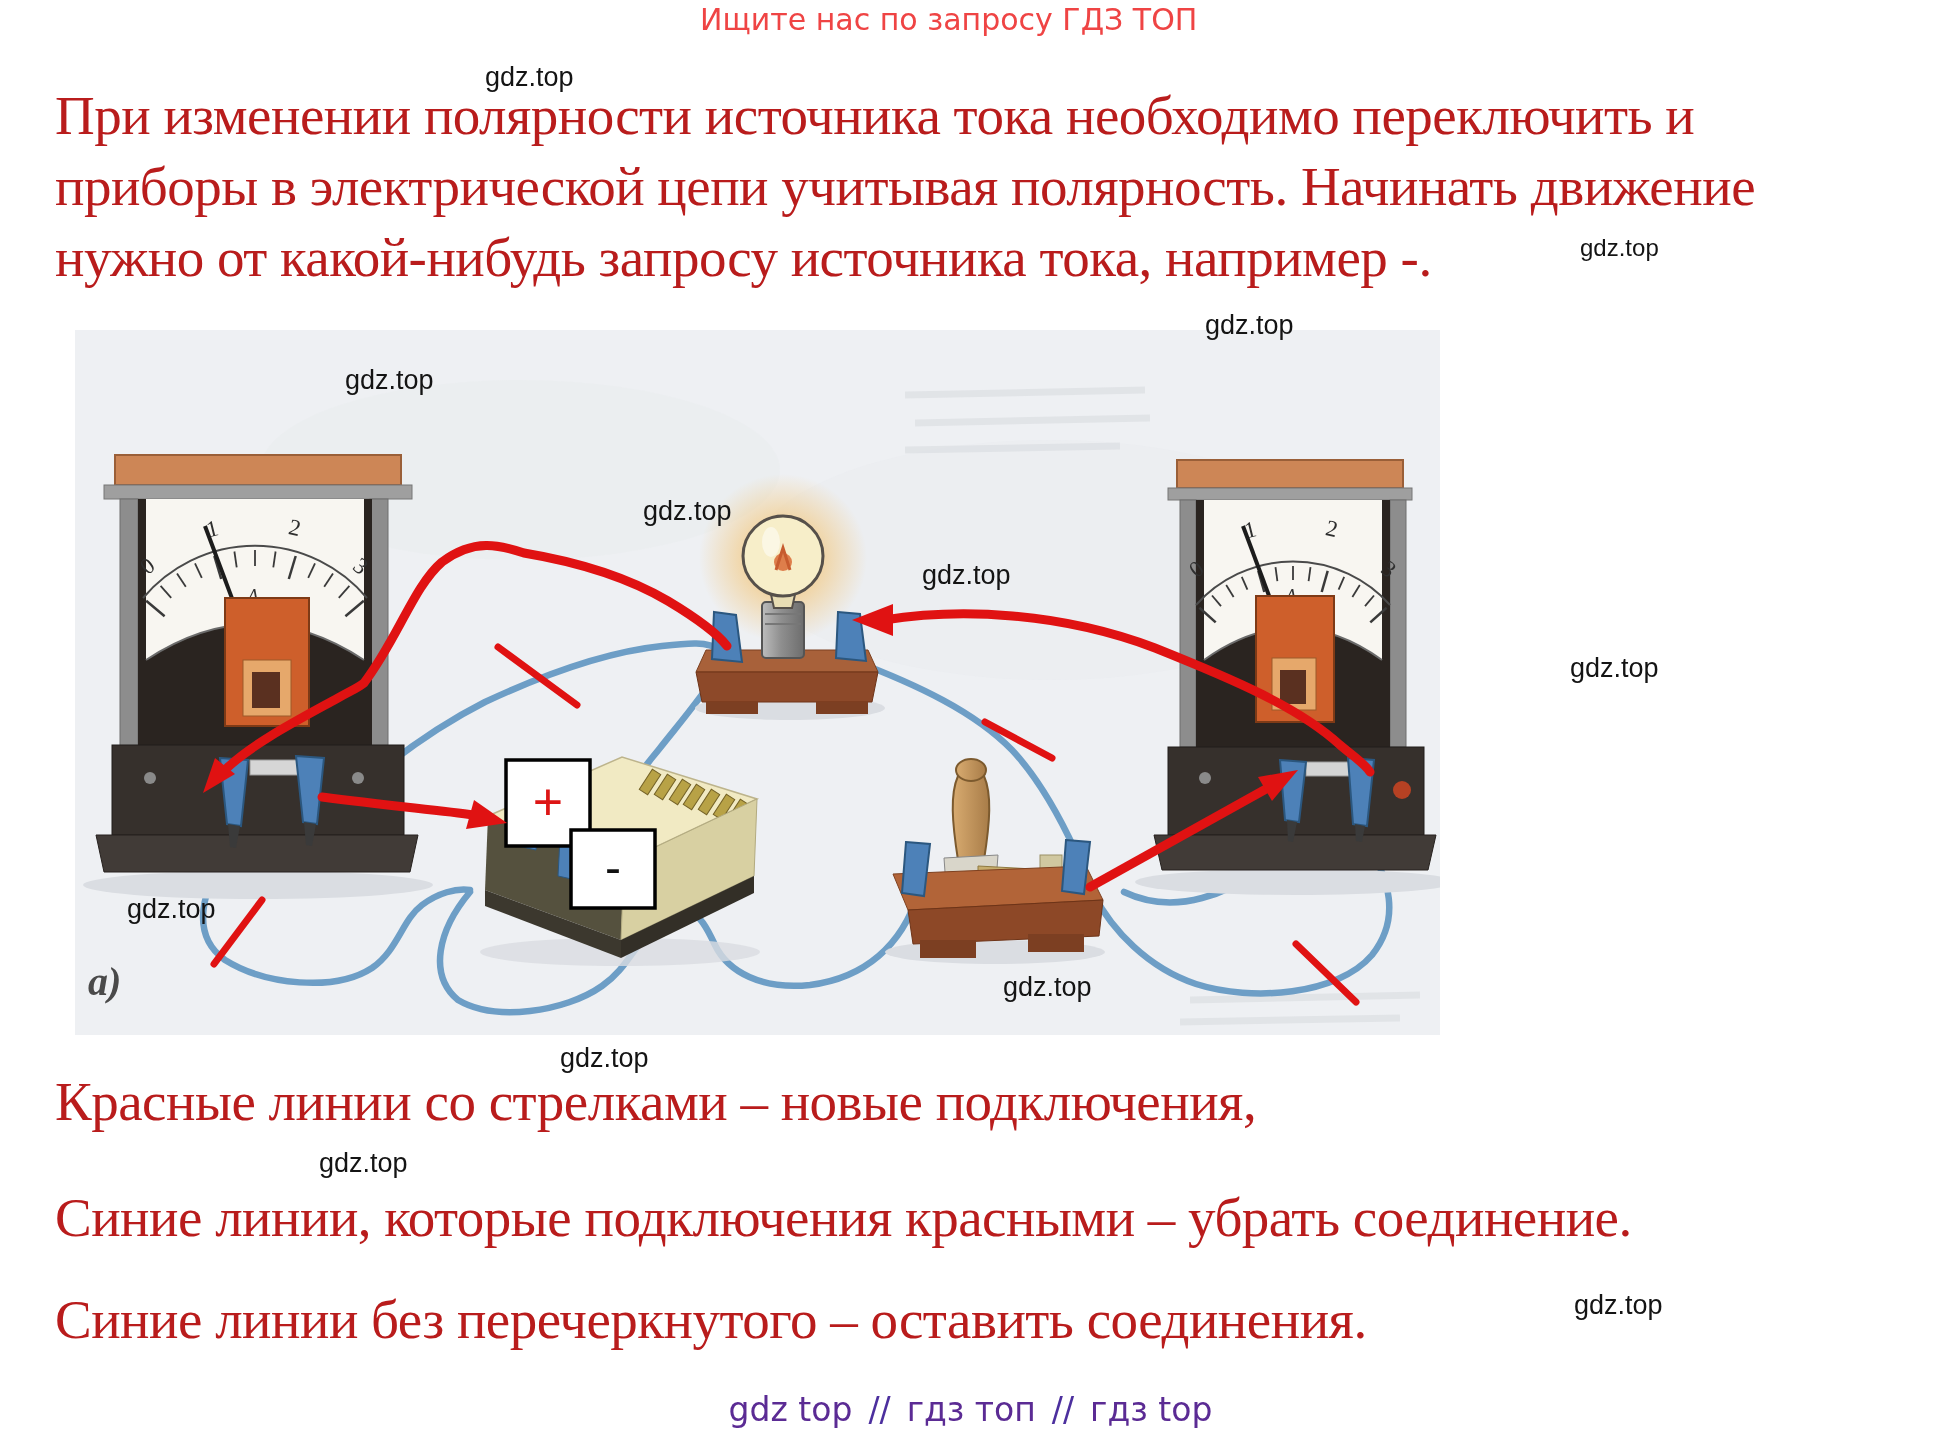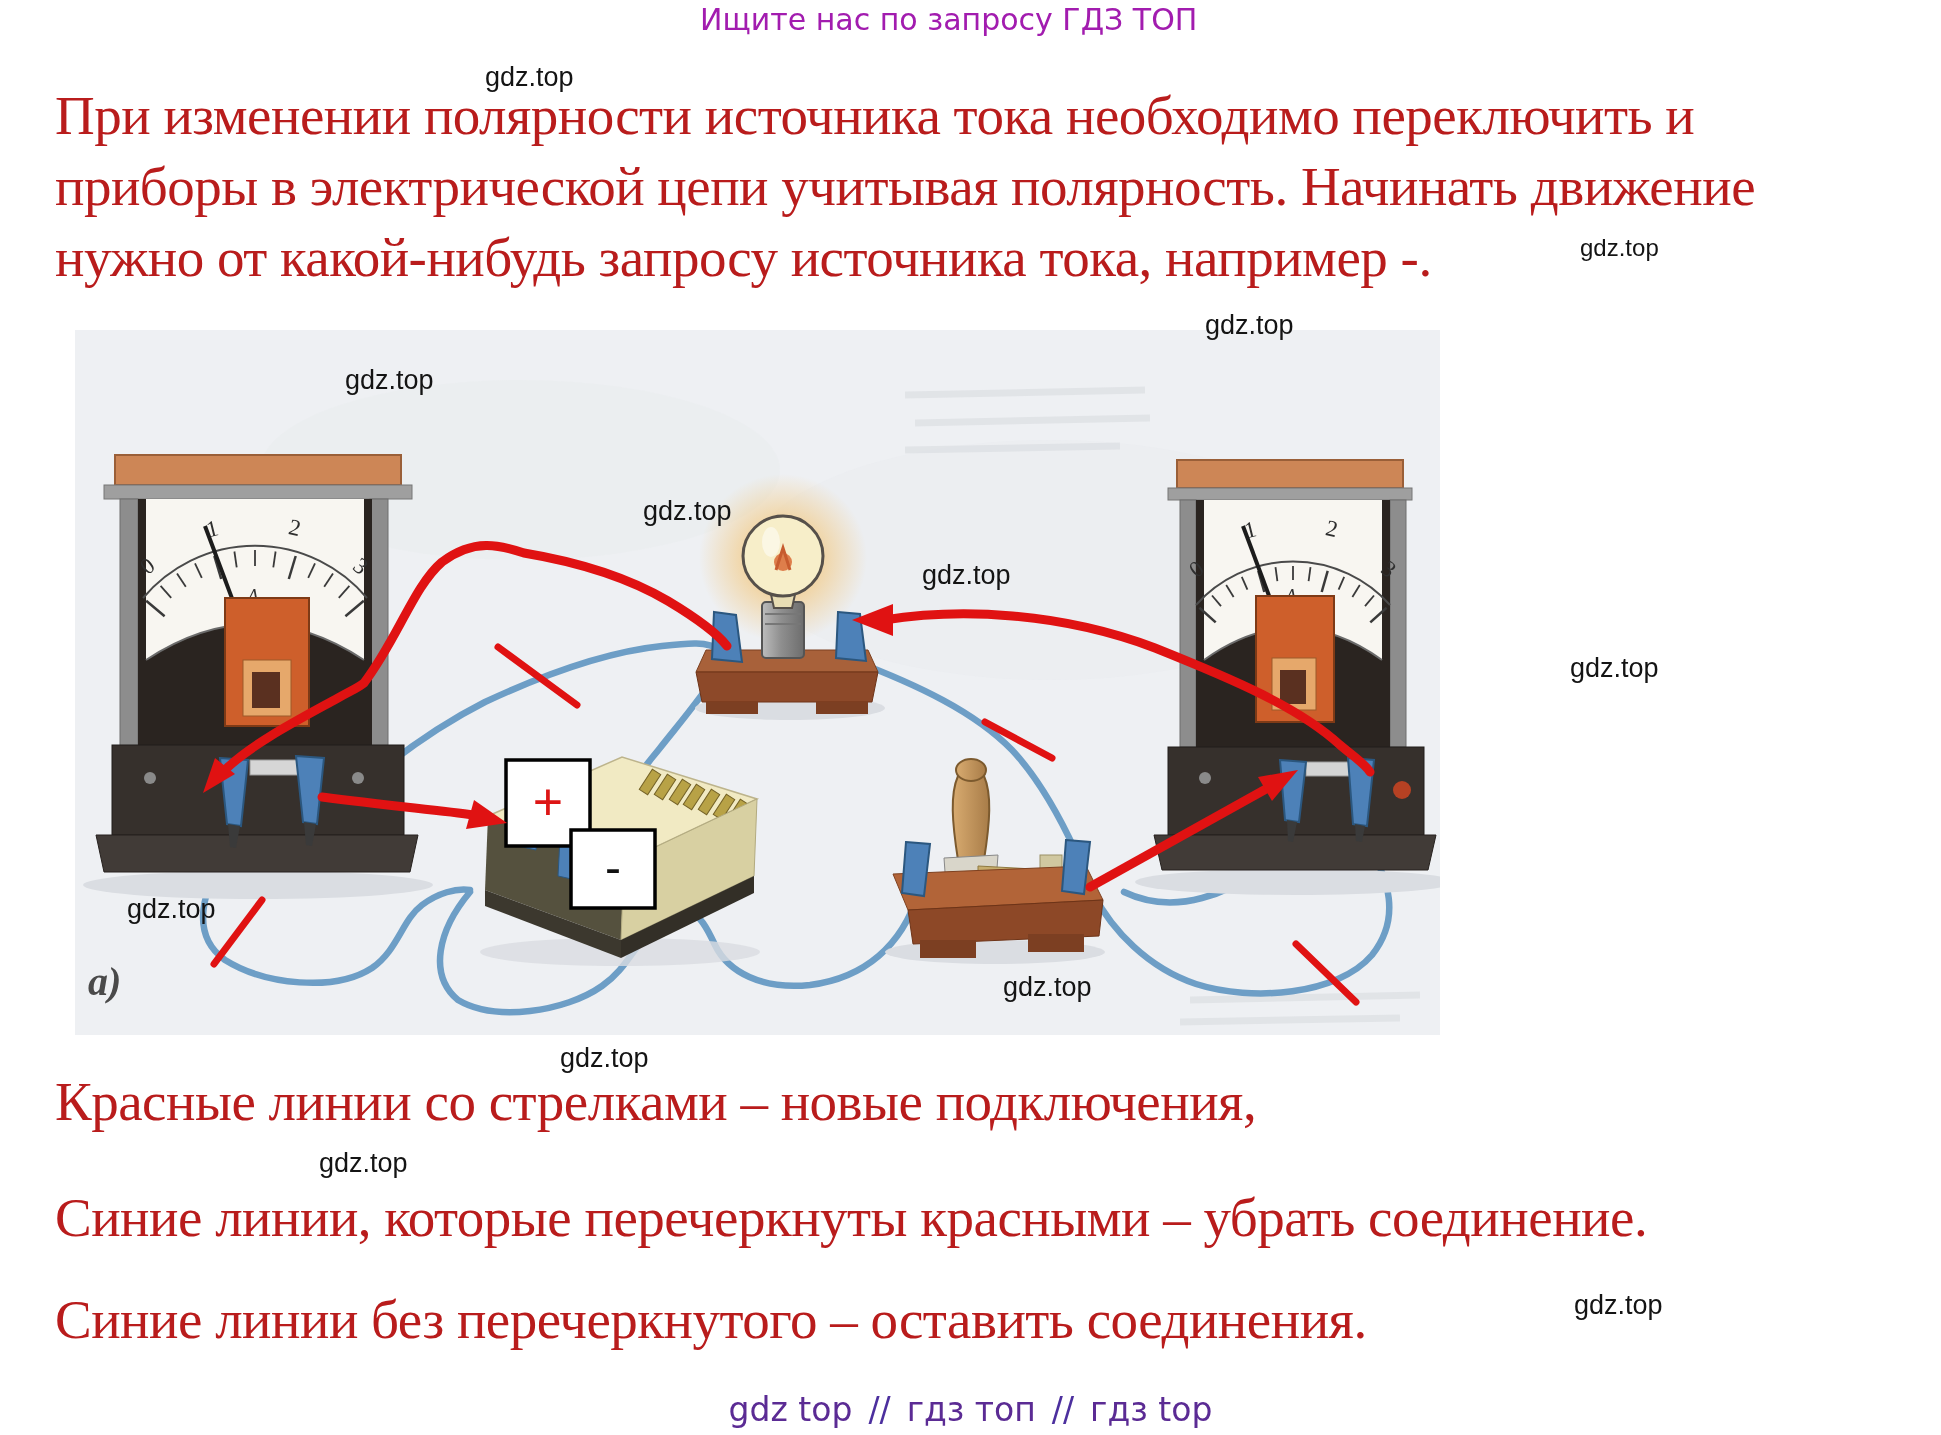--- a/index.html
+++ b/index.html
@@ -1,19 +1,19 @@
 <!DOCTYPE html>
 <html><head>
 <meta charset="utf-8">
 <style>
   html,body{margin:0;padding:0;}
   body{width:1941px;height:1435px;position:relative;background:#ffffff;overflow:hidden;
        font-family:"Liberation Sans",sans-serif;}
   .promo{position:absolute;left:700px;top:2px;font-family:"DejaVu Sans",sans-serif;
-         font-size:30px;color:#a21caf;white-space:nowrap;}
+         font-size:30px;color:#ef4444;white-space:nowrap;}
   .wm{position:absolute;font-family:"Liberation Sans",sans-serif;font-size:27px;color:#141414;
       white-space:nowrap;z-index:5;}
   .wm.small{font-size:24px;}
   .para-line,.note-line{position:absolute;left:55px;font-family:"Liberation Serif",serif;
       font-size:55px;letter-spacing:-0.5px;color:#b91c1c;white-space:nowrap;z-index:2;}
   .footer{position:absolute;left:0;top:1390px;width:100%;text-align:center;
       font-family:"DejaVu Sans",sans-serif;font-size:33px;color:#5b2b94;z-index:2;}
   .footer span{margin:12px 10px;}
   .footer .sep{margin:0 6px;color:#4c2f9e;}
   #fig{position:absolute;left:75px;top:330px;z-index:1;}
@@ -240,18 +240,18 @@
 <span class="wm" style="left:643px;top:496px;">gdz.top</span>
 <span class="wm" style="left:922px;top:560px;">gdz.top</span>
 <span class="wm" style="left:1570px;top:653px;">gdz.top</span>
 <span class="wm" style="left:127px;top:894px;">gdz.top</span>
 <span class="wm" style="left:1003px;top:972px;">gdz.top</span>
 <span class="wm" style="left:560px;top:1043px;">gdz.top</span>
 <span class="wm" style="left:319px;top:1148px;">gdz.top</span>
 <span class="wm" style="left:1574px;top:1290px;">gdz.top</span>
 
 <div class="note-line" style="top:1070px;">Красные линии со стрелками – новые подключения,</div>
-<div class="note-line" style="top:1186px;">Синие линии, которые перечеркнуты красными – убрать соединение.</div>
+<div class="note-line" style="top:1186px;">Синие линии, которые подключения красными – убрать соединение.</div>
 <div class="note-line" style="top:1288px;text-align:center;">Синие линии без перечеркнутого – оставить соединения.</div>
 
 <div class="footer">
   <span>gdz top</span><span class="sep">//</span><span>гдз топ</span><span class="sep">//</span><span>гдз top</span>
 </div>
 
 </body></html>

